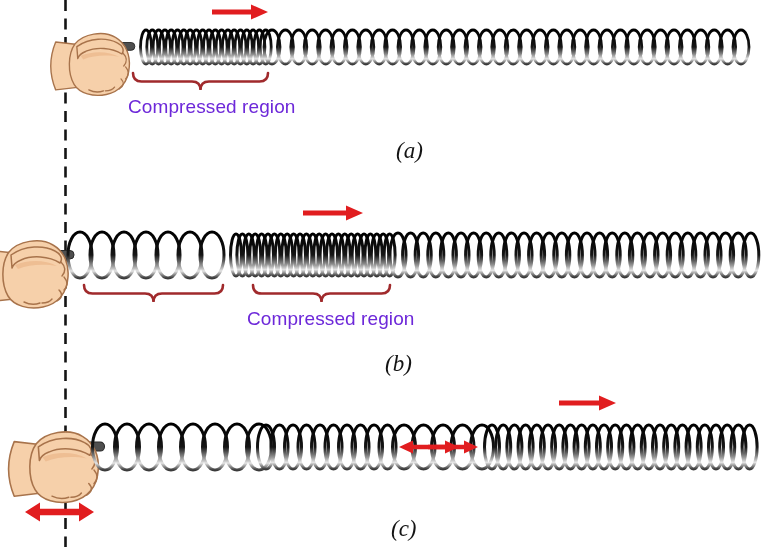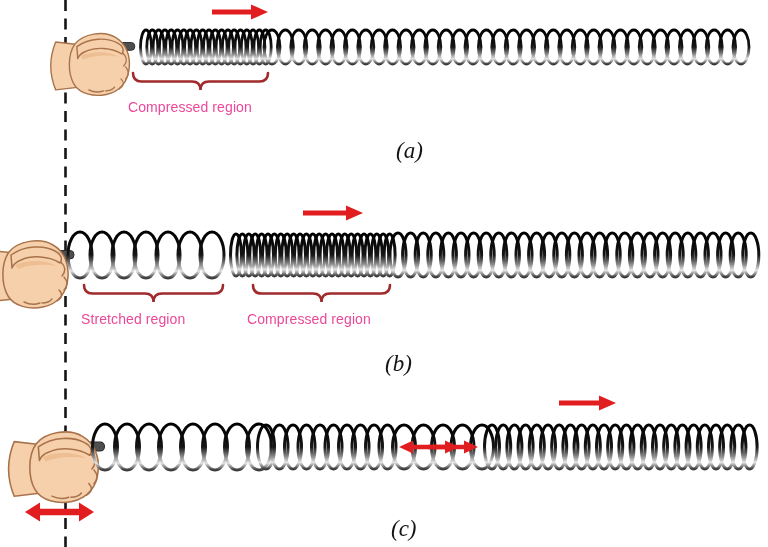--- a/index.html
+++ b/index.html
@@ -1,19 +1,19 @@
 <!DOCTYPE html>
 <html><head>
 <meta charset="utf-8">
 <style>
   html,body{margin:0;padding:0;background:#fff;}
   #stage{position:relative;width:768px;height:547px;background:#ffffff;overflow:hidden;
          font-family:"Liberation Sans",sans-serif;}
   #scene{position:absolute;left:0;top:0;}
-  .region-label{position:absolute;font-size:14px;line-height:20px;color:#ec4899;
+  .region-label{position:absolute;font-size:19px;line-height:20px;color:#6d28d9;
                 white-space:nowrap;letter-spacing:.1px;}
   .panel-letter{position:absolute;font-family:"Liberation Serif",serif;font-style:italic;
                 font-size:23px;color:#141414;white-space:nowrap;}
 </style>
 </head>
 <body>
 
 <div id="stage">
   <svg id="scene" width="768" height="547" viewBox="0 0 768 547">
     <defs>
@@ -280,21 +280,20 @@
         </g>
       <g>
           <path d="M 25,512 L 40,502.5 L 40,508.8 L 79,508.8 L 79,502.5
          L 94,512 L 79,521.5 L 79,515.2 L 40,515.2 L 40,521.5 Z" fill="#e11d1f" stroke="none"></path>
         </g>
     </g>
   </svg>
 
   <div class="region-label" style="left:128px;top:97px;">Compressed region</div>
 
-  <div class="region-label" style="left:81px;top:309px;">Stretched region</div>
 
   <div class="region-label" style="left:247px;top:309px;">Compressed region</div>
 
   <div class="panel-letter" style="left:396px;top:138px;">(a)</div>
 
   <div class="panel-letter" style="left:385px;top:351px;">(b)</div>
 
   <div class="panel-letter" style="left:391px;top:516px;">(c)</div>
 </div>
 

